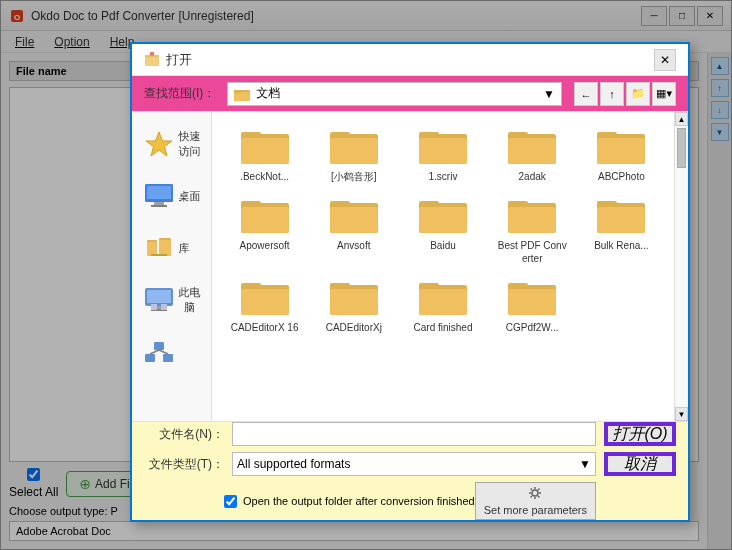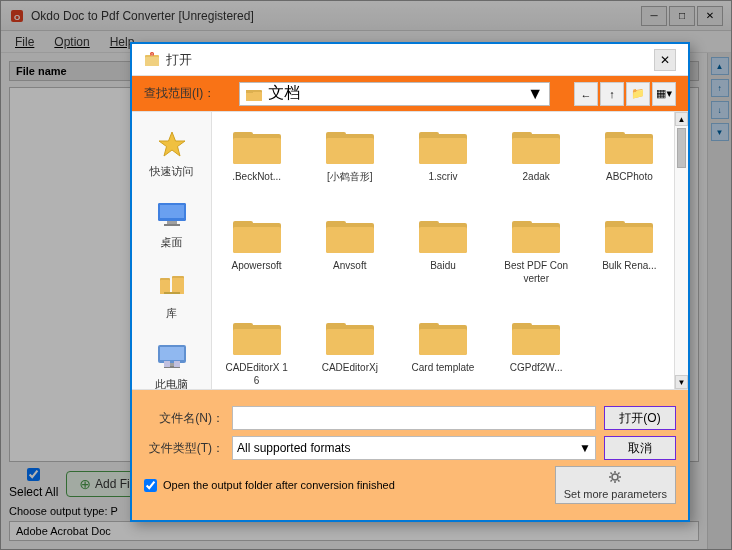--- a/index.html
+++ b/index.html
@@ -237,41 +237,41 @@
       border: 1px solid #ccc;
       cursor: pointer;
       display: flex;
       align-items: center;
       justify-content: center;
       font-size: 12px;
     }
 
     .dialog-toolbar {
       height: 36px;
-      background: #f97316;
+      background: #ec4899;
       display: flex;
       align-items: center;
       padding: 0 12px;
-      gap: 24px;
+      gap: 12px;
       border-bottom: 1px solid #e0e0e0;
     }
 
     .location-label {
       font-size: 12px;
       color: #333;
       white-space: nowrap;
     }
 
     .location-combo {
       flex: 1;
       height: 24px;
       border: 1px solid #bbb;
       background: white;
       padding: 0 6px;
-      font-size: 16px;
+      font-size: 12px;
       display: flex;
       align-items: center;
       justify-content: space-between;
       cursor: pointer;
     }
 
     .toolbar-btns {
       display: flex;
       gap: 2px;
     }
@@ -301,21 +301,21 @@
       display: flex;
       flex-direction: column;
       align-items: center;
       padding: 10px 0;
       gap: 8px;
       overflow-y: auto;
     }
 
     .sidebar-item-btn {
       display: flex;
-      flex-direction: column;
+      flex-direction: row;
       align-items: center;
       gap: 4px;
       padding: 6px;
       cursor: pointer;
       width: 70px;
       text-align: center;
     }
 
     .sidebar-item-icon {
       width: 32px;
@@ -333,21 +333,21 @@
     .file-grid-area {
       flex: 1;
       overflow-y: auto;
       padding: 8px;
       background: white;
     }
 
     .file-grid {
       display: grid;
       grid-template-columns: repeat(5, 1fr);
-      gap: 20px;
+      gap: 0;
     }
 
     .file-item {
       display: flex;
       flex-direction: column;
       align-items: center;
       gap: 4px;
       padding: 6px 4px;
       cursor: pointer;
       text-align: center;
@@ -387,22 +387,22 @@
 
     .scroll-thumb {
       height: 40px;
       background: #c0c0c0;
       border: 1px solid #aaa;
       margin: 2px;
     }
 
     .dialog-footer {
       border-top: 1px solid #e0e0e0;
-      padding: 16px 12px;
-      background: #fdba74;
+      padding: 0 12px;
+      background: #fef9c3;
     }
 
     .footer-row {
       display: flex;
       align-items: center;
       gap: 8px;
       margin-bottom: 6px;
     }
 
     .footer-label {
@@ -431,32 +431,33 @@
       display: flex;
       align-items: center;
       justify-content: space-between;
       cursor: pointer;
     }
 
     .footer-btn {
       width: 72px;
       height: 24px;
       background: #e8e8e8;
-      border: 1px solid #6d28d9;
-      cursor: pointer;
-      font-size: 12px;
+      border: 4px solid #6d28d9;
+      cursor: pointer;
+      font-size: 16px;
       display: flex;
       align-items: center;
       justify-content: center;
+      font-style: italic;
     }
 
     .footer-bottom {
       display: flex;
       align-items: center;
-      justify-content: space-between;
+      justify-content: center;
       margin-top: 6px;
     }
 
     .checkbox-row {
       display: flex;
       align-items: center;
       gap: 6px;
       font-size: 11px;
     }
 
@@ -737,21 +738,21 @@
                 <rect x="0" y="12" width="48" height="26" fill="#f0c060" rx="2"></rect>
               </svg>
               <span class="file-item-name">CADEditorXj</span>
             </div>
             <div class="file-item">
               <svg width="48" height="40" viewBox="0 0 48 40">
                 <rect x="0" y="8" width="48" height="30" fill="#ddb050" rx="2"></rect>
                 <rect x="0" y="6" width="20" height="6" fill="#ddb050" rx="2"></rect>
                 <rect x="0" y="12" width="48" height="26" fill="#f0c060" rx="2"></rect>
               </svg>
-              <span class="file-item-name">Card template</span>
+              <span class="file-item-name">Card finished</span>
             </div>
             <div class="file-item">
               <svg width="48" height="40" viewBox="0 0 48 40">
                 <rect x="0" y="8" width="48" height="30" fill="#ddb050" rx="2"></rect>
                 <rect x="0" y="6" width="20" height="6" fill="#ddb050" rx="2"></rect>
                 <rect x="0" y="12" width="48" height="26" fill="#f0c060" rx="2"></rect>
               </svg>
               <span class="file-item-name">CGPdf2W...</span>
             </div>
           </div>

